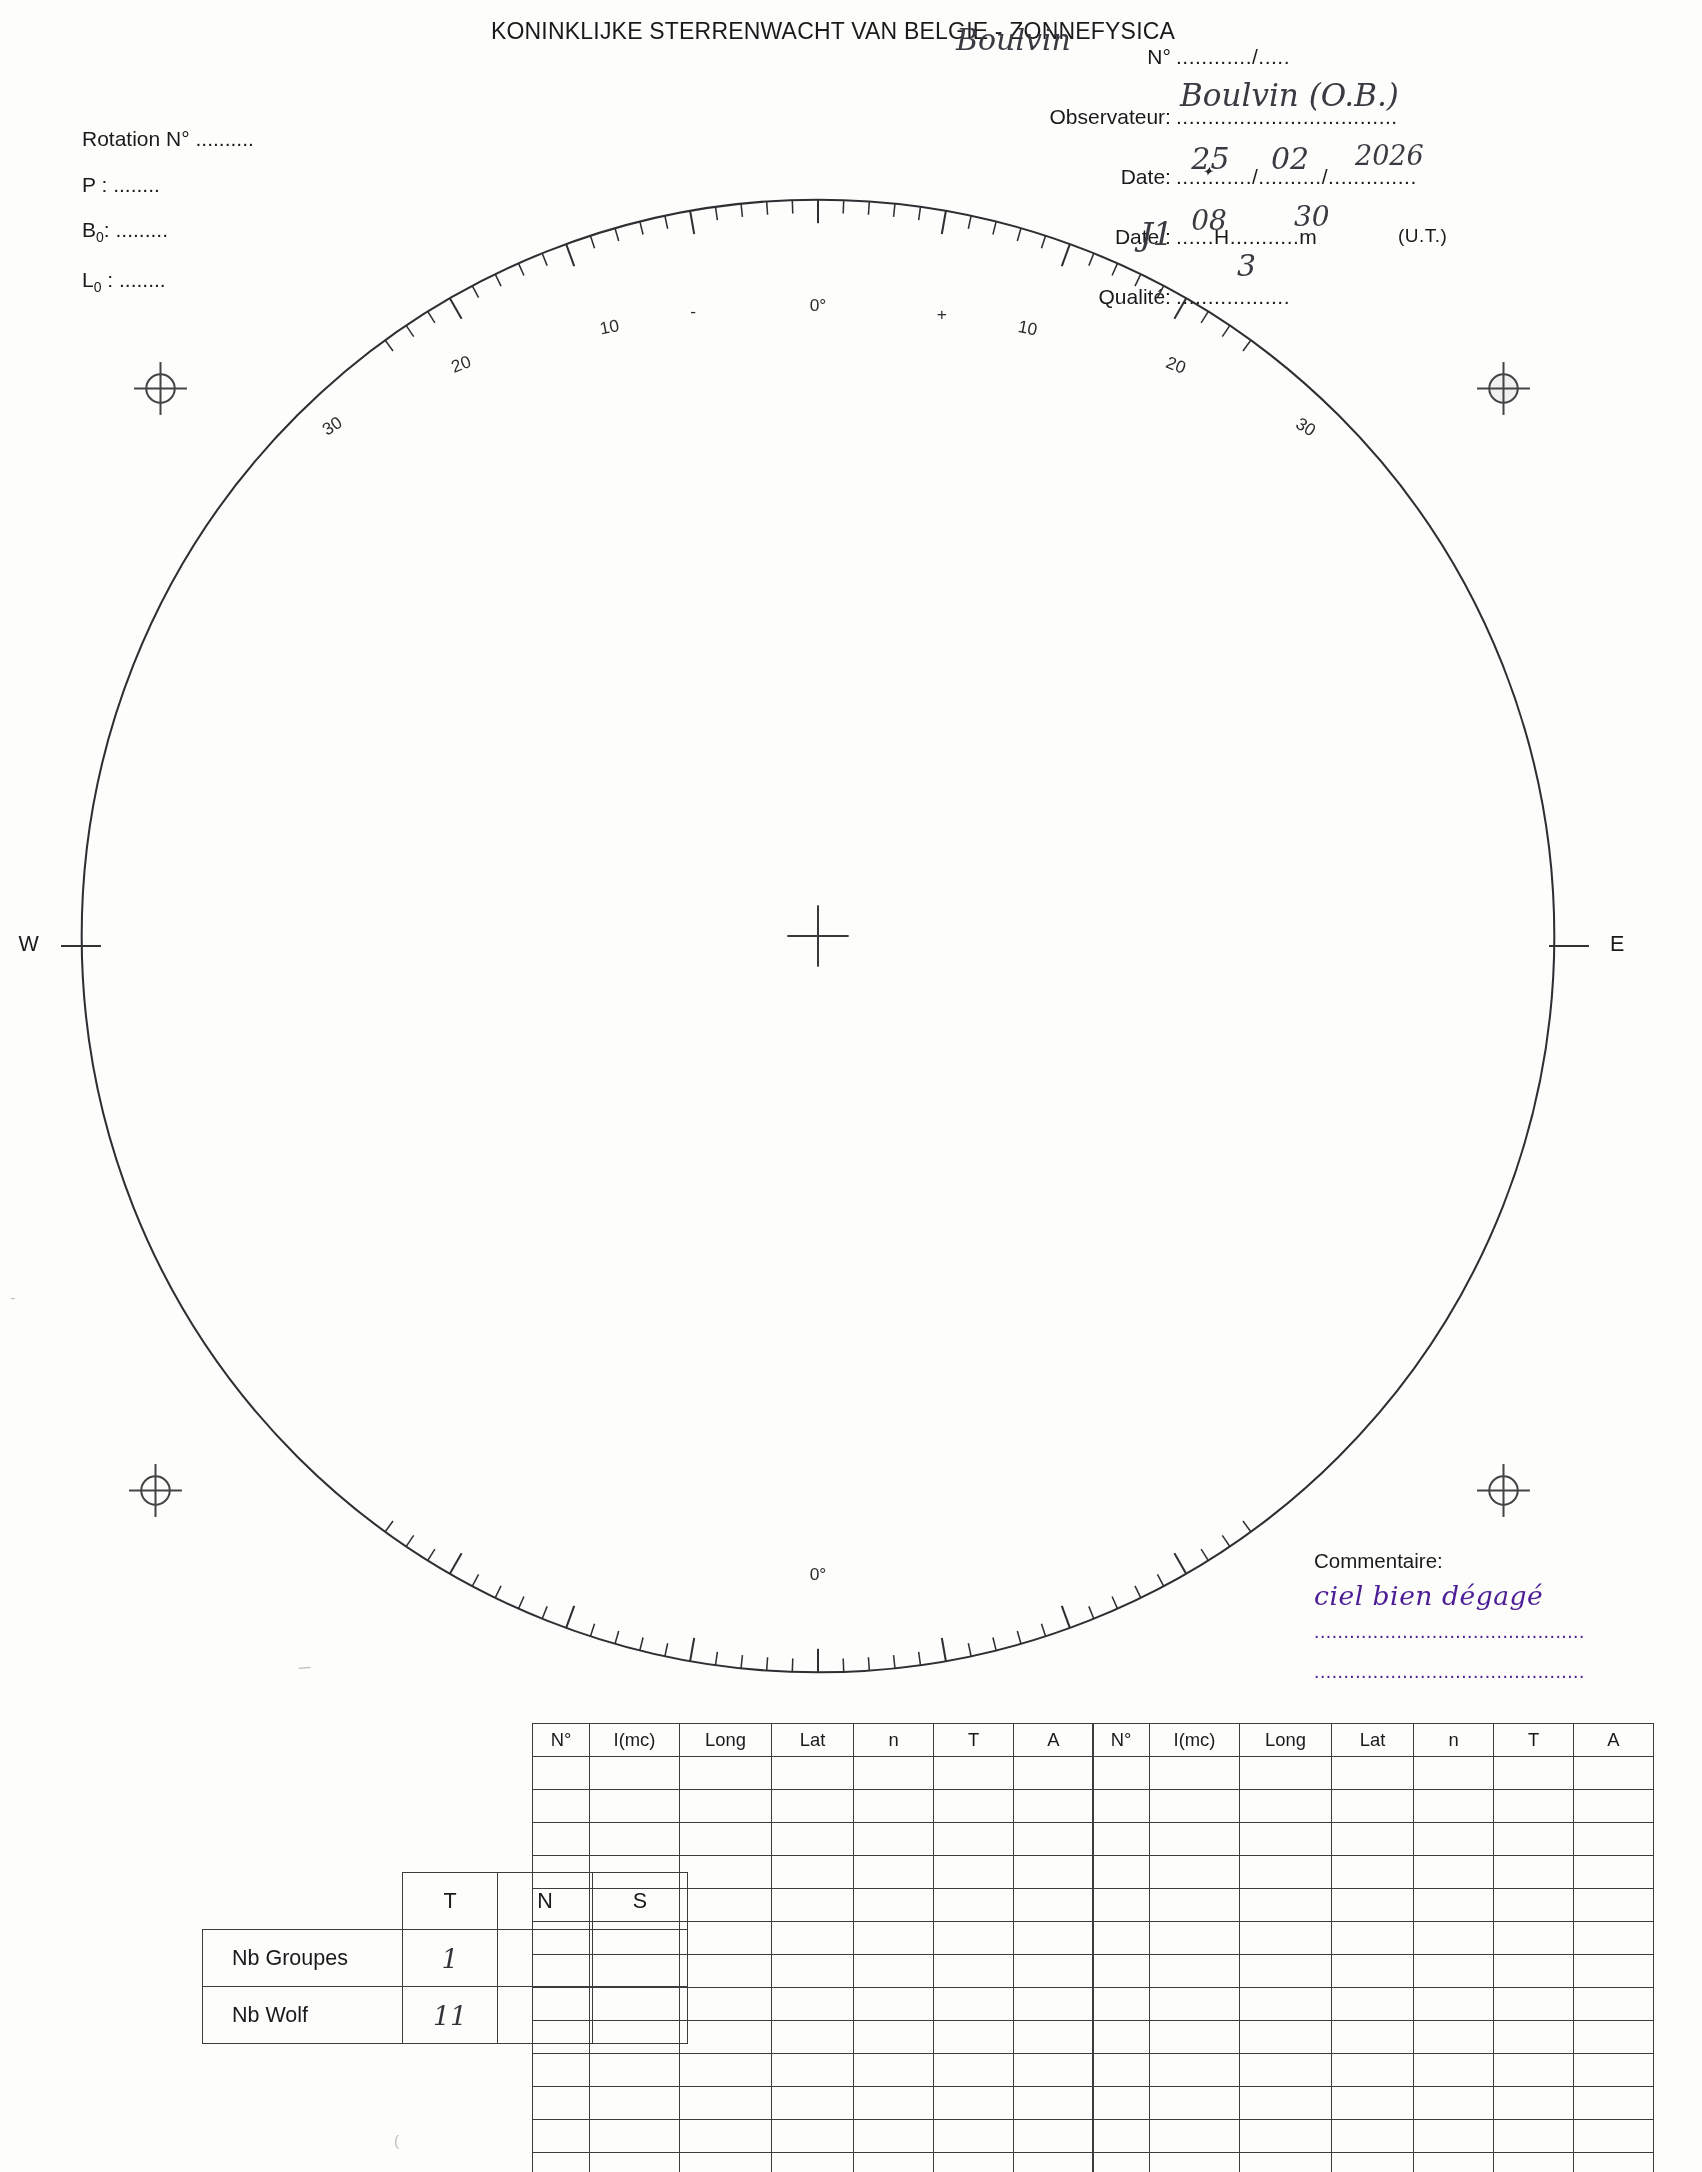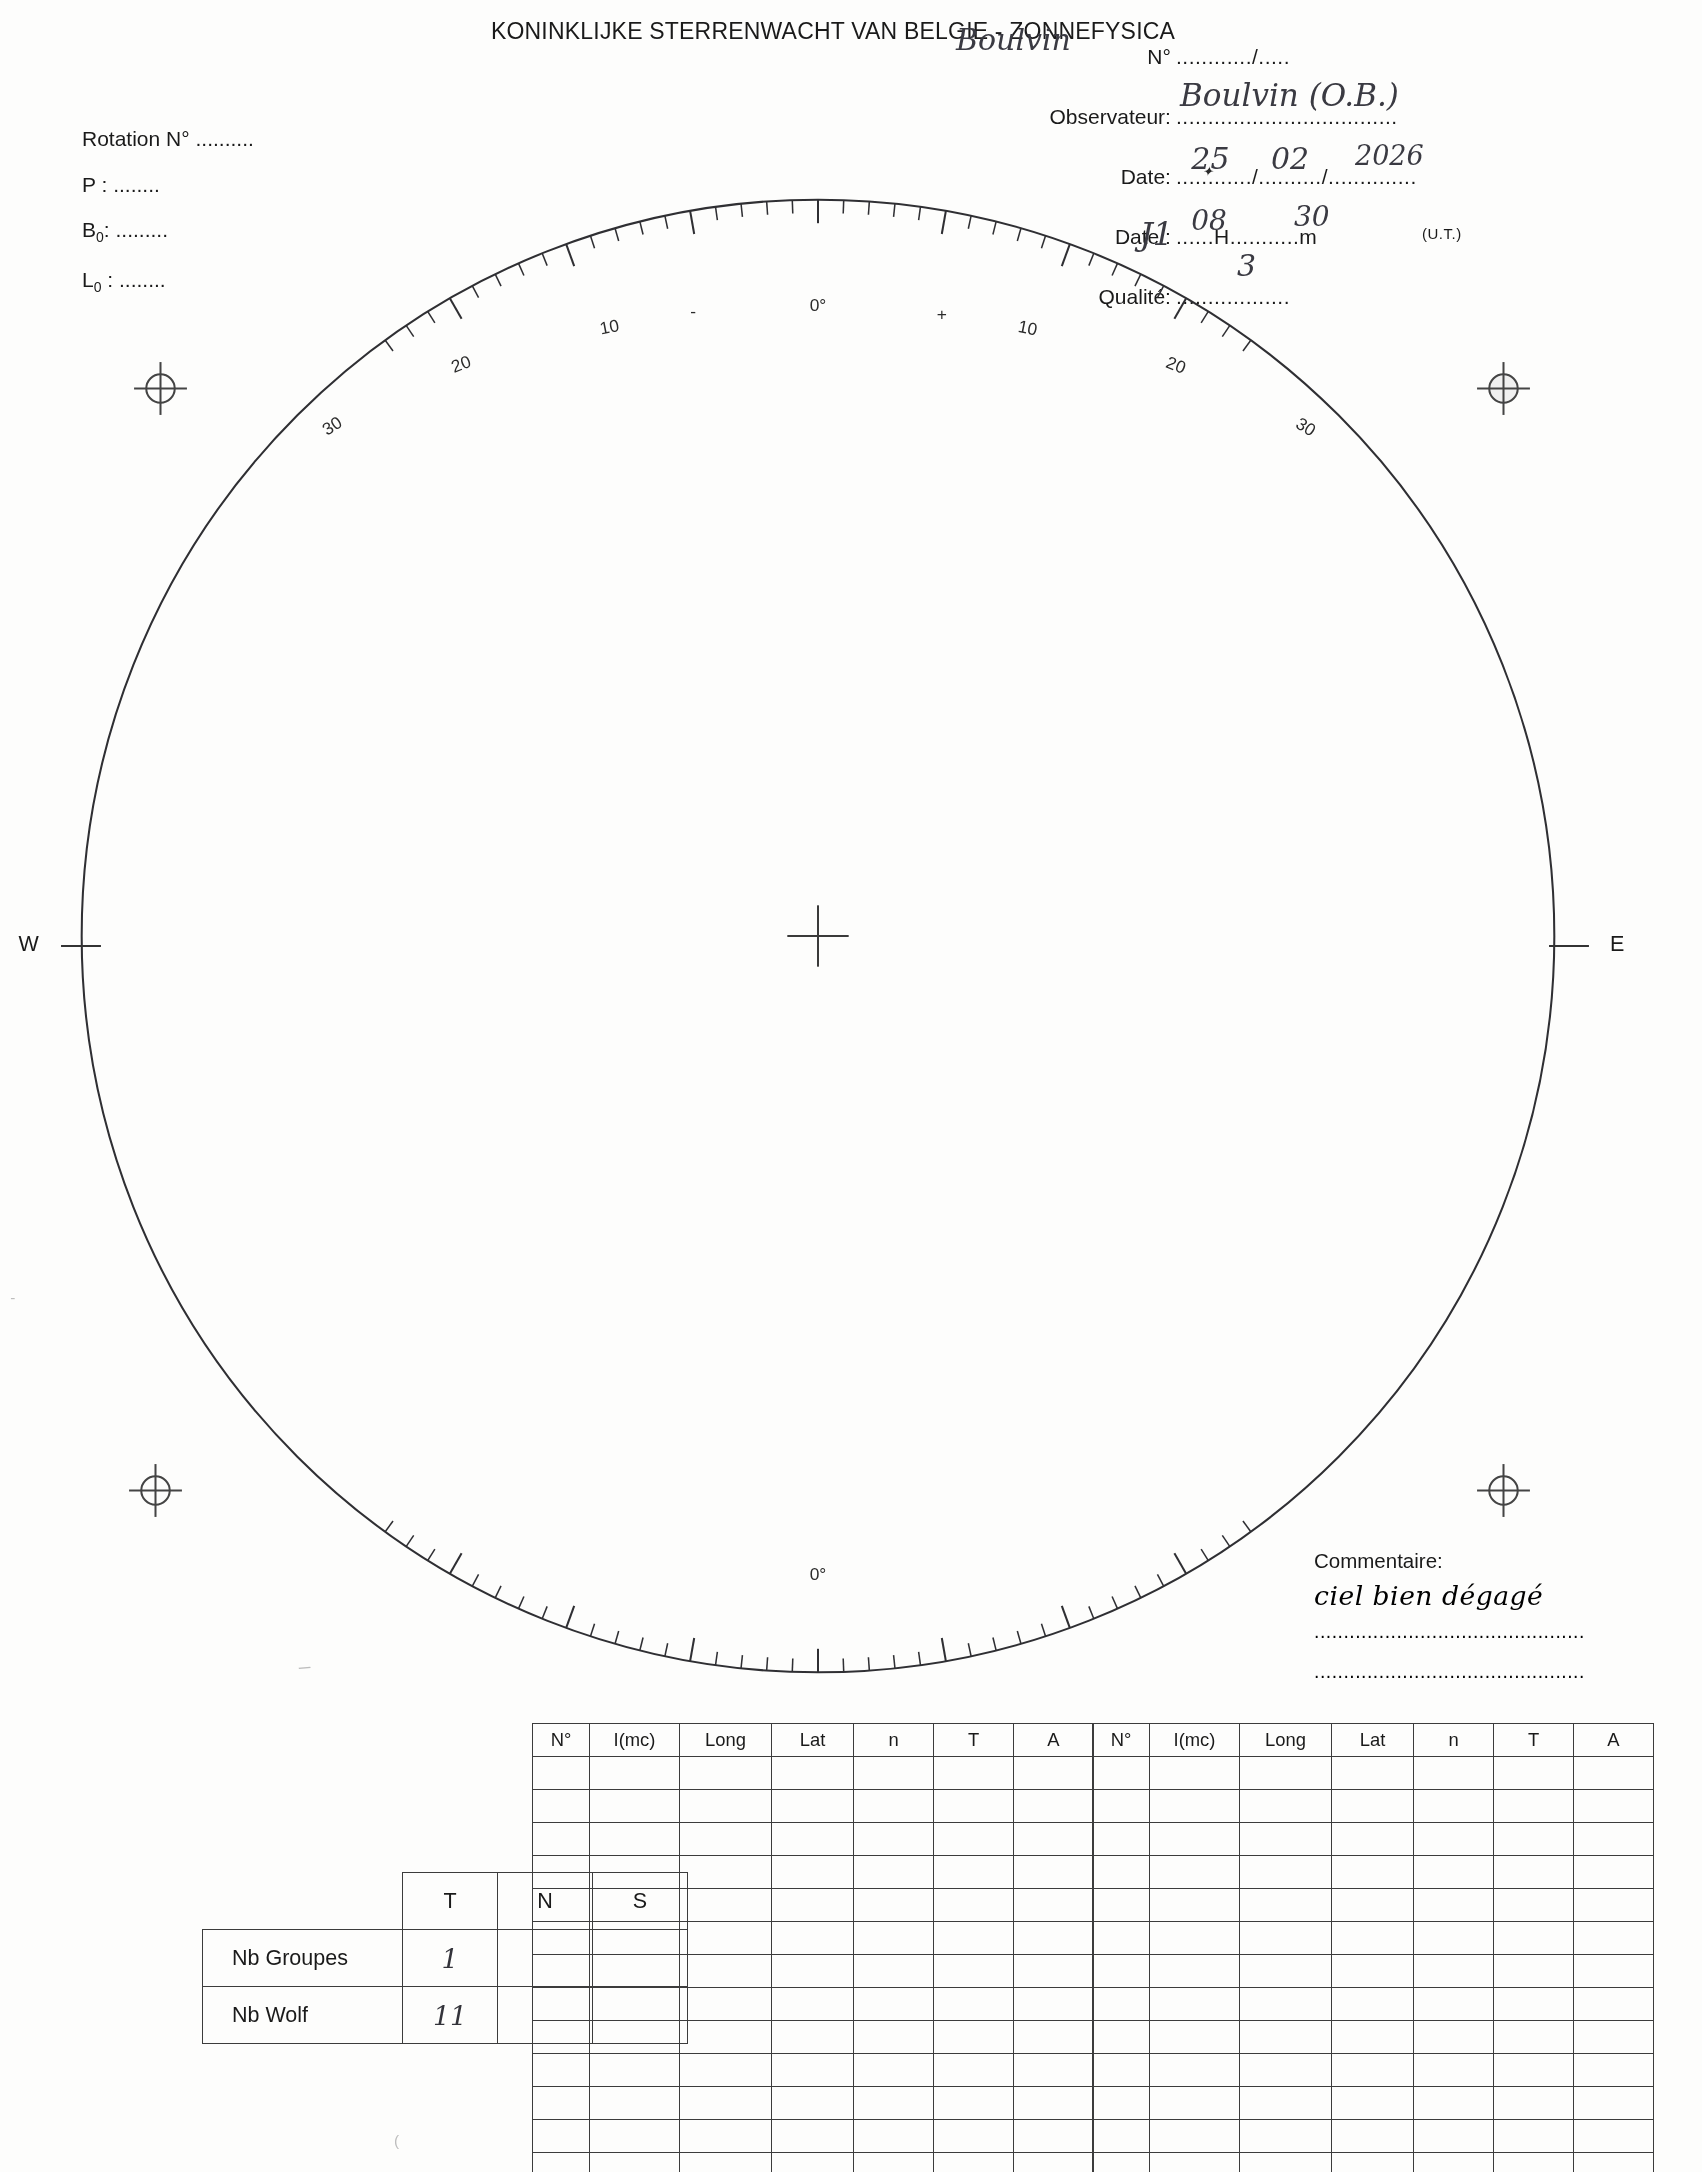--- a/index.html
+++ b/index.html
@@ -81,22 +81,21 @@
     letter-spacing: 0.5px;
   }
   .hand {
     font-family: "DejaVu Serif", serif;
     font-style: italic;
     color: #3a3a42;
     position: absolute;
     white-space: nowrap;
   }
   .small-note {
-    font-size: 15px;
-    margin-left: 24px;
+    font-size: 19px;
   }
 
   
   .disk-wrap {
     position: absolute;
     left: 51px;
     top: 169px;
     width: 1534px;
     height: 1534px;
   }
@@ -123,21 +122,21 @@
     width: 348px;
     font-size: 20.5px;
   }
   .comment-title { margin-bottom: 7.2px; }
   .comment-line {
     border-bottom: 0px;
     height: 40px;
     position: relative;
     letter-spacing: 0.5px;
     font-size: 19.4px;
-    color: #000000;
+    color: #4c1d95;
   }
 
   
   table.grid {
     border-collapse: collapse;
     position: absolute;
     font-size: 18.4px;
   }
   table.grid td, table.grid th {
     border: 1px solid #3c3c3c;

